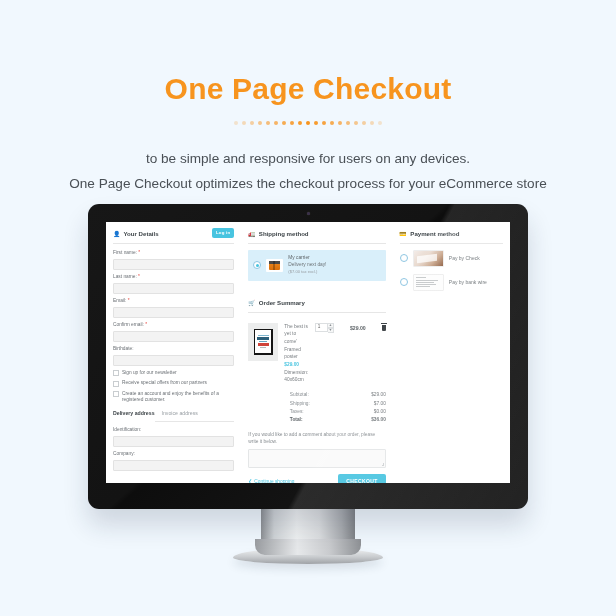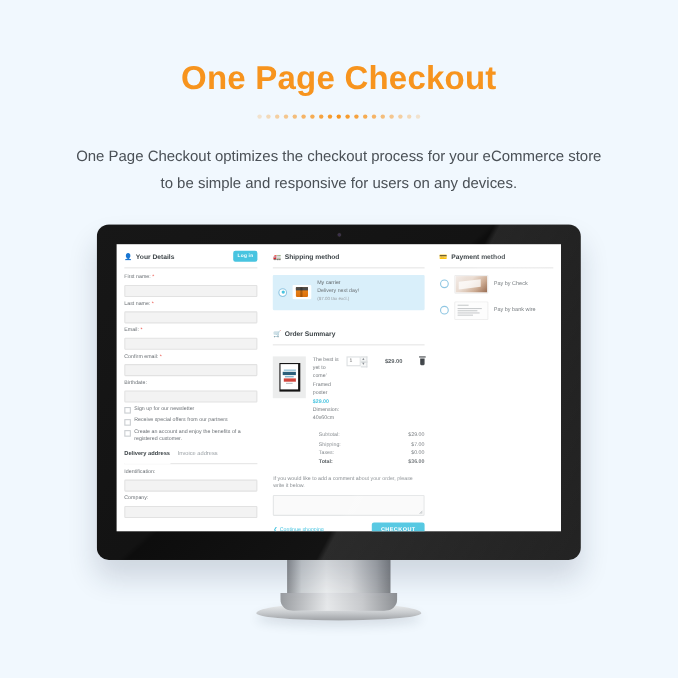--- a/index.html
+++ b/index.html
@@ -6,21 +6,21 @@
   body{
     width:616px;height:616px;overflow:hidden;
     background:#f1f8fe;
     font-family:"Liberation Sans", sans-serif;
     color:#3b4248;
     -webkit-font-smoothing:antialiased;
   }
   .page{position:relative;width:616px;height:616px;}
 
   
-  .hero{padding-top:55px;text-align:center;}
+  .hero{padding-top:72px;text-align:center;}
   .hero-title{
     font-size:30px;font-weight:bold;color:#f7941e;letter-spacing:.2px;
     line-height:1.1;margin:0;
   }
   .dots{margin:14px auto 0;display:flex;justify-content:center;gap:4px;height:7px;align-items:center;}
   .dots i{display:block;width:4px;height:4px;border-radius:50%;background:#f7941e;}
   .hero-sub{
     margin:20px auto 0;width:500px;font-size:13.6px;line-height:1.85;color:#4a5056;
   }
 
@@ -164,22 +164,22 @@
         <i style="background: rgb(247, 148, 30); opacity: 0.85;"></i>
         <i style="background: rgb(247, 148, 30); opacity: 0.77;"></i>
         <i style="background: rgb(247, 148, 30); opacity: 0.68;"></i>
         <i style="background: rgb(247, 148, 30); opacity: 0.59;"></i>
         <i style="background: rgb(247, 148, 30); opacity: 0.5;"></i>
         <i style="background: rgb(247, 148, 30); opacity: 0.41;"></i>
         <i style="background: rgb(247, 148, 30); opacity: 0.31;"></i>
         <i style="background: rgb(247, 148, 30); opacity: 0.22;"></i>
       </div>
     <div class="hero-sub">
+      <div>to be simple and responsive for users on any devices.</div>
       <div>One Page Checkout optimizes the checkout process for your eCommerce store</div>
-      <div>to be simple and responsive for users on any devices.</div>
     </div>
   </div>
 
   <div class="monitor">
     <div class="base"></div>
     <div class="neck"></div>
     <div class="bezel">
       <div class="cam"></div>
       <div class="screen">
 

